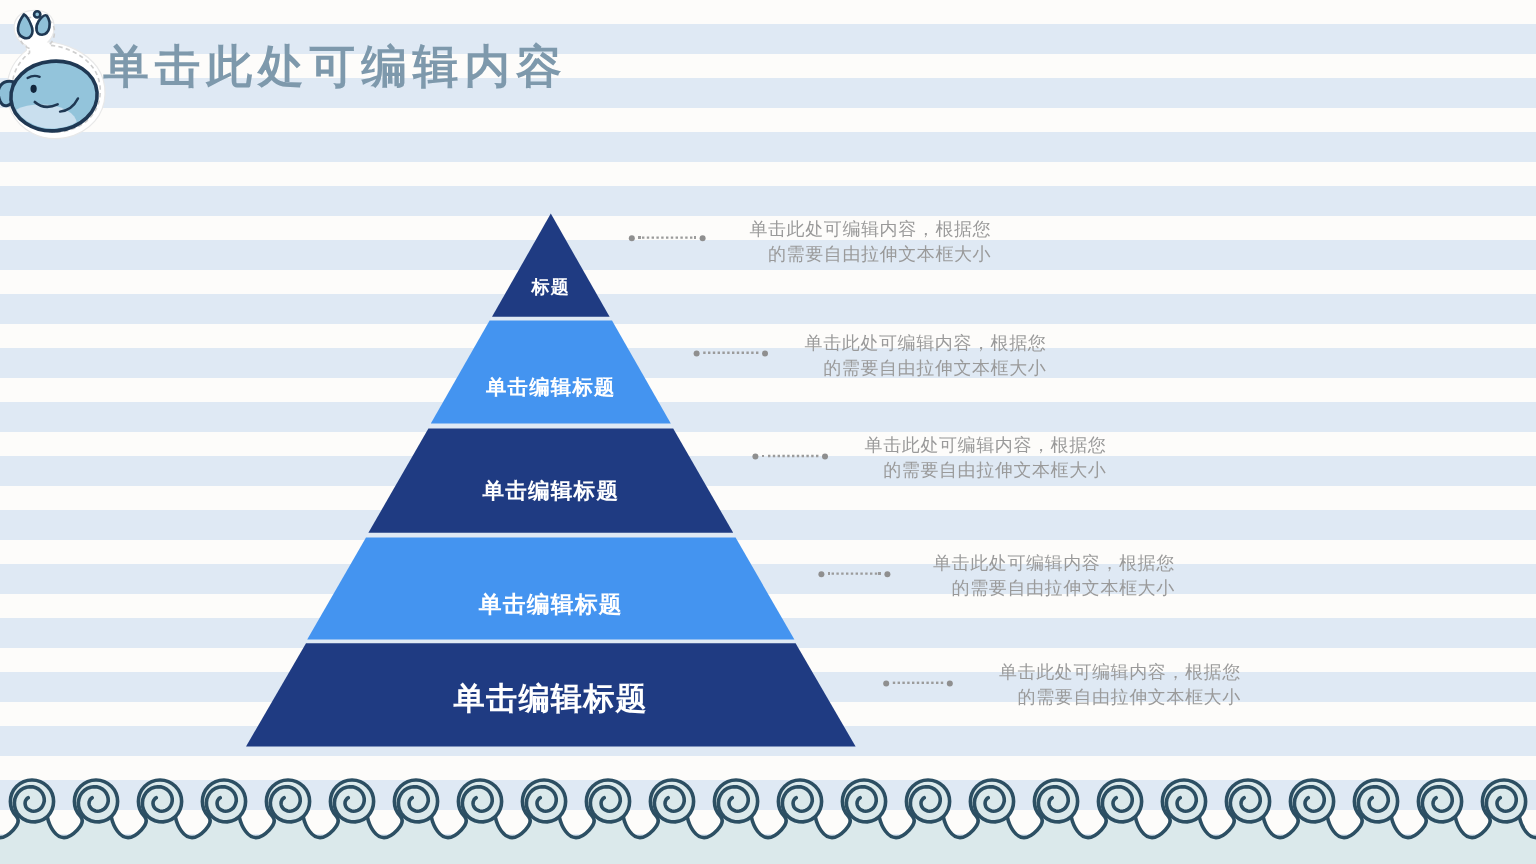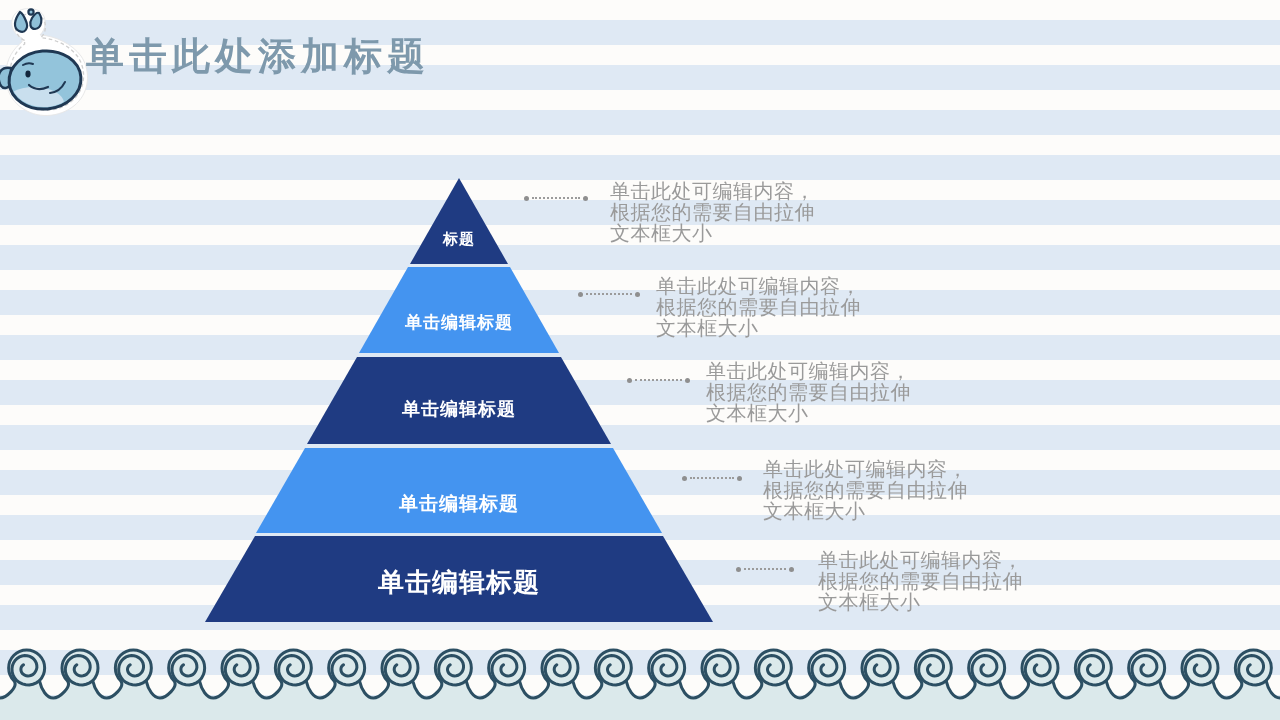--- a/index.html
+++ b/index.html
@@ -26,22 +26,22 @@
   .pyr-label{
     fill:#ffffff;font-weight:bold;text-anchor:middle;
     font-family:"Liberation Sans","DejaVu Sans",sans-serif;letter-spacing:1px;
   }
 
   
   .connector{position:absolute;display:flex;align-items:center;height:6px;}
   .dot{width:5px;height:5px;border-radius:50%;background:#8f8f8f;flex:0 0 auto;}
   .dots{flex:1 1 auto;border-top:2px dotted #9b9b9b;margin:0 3px;height:0;}
   .ann{
-    position:absolute;width:216px;font-size:20px;line-height:21px;
-    color:#9a9a9a;letter-spacing:0.5px;
+    position:absolute;width:216px;font-size:15px;line-height:21px;
+    color:#9a9a9a;letter-spacing:0.5px;text-align:right;
   }
 
   
   .wave{position:absolute;left:0;top:640px;width:1280px;height:80px;display:block;}
 </style>
 </head>
 <body>
 
 <div class="stage">
 
@@ -67,21 +67,21 @@
     <path d="M 31 81 Q 39 88 50 83" fill="none" stroke="#1f3853" stroke-width="2.2" stroke-linecap="round"></path>
     <path d="M 52 89 Q 62 88 67 78" fill="none" stroke="#1f3853" stroke-width="2" stroke-linecap="round"></path>
 
     <g fill="#8fc0d8" stroke="#1f3853" stroke-width="2.2" stroke-linejoin="round">
       <path d="M 22 8 C 16 16 15 24 21 27 C 27 30 31 24 28 17 C 26 12 24 9 22 8 Z"></path>
       <circle cx="33" cy="8" r="2.6"></circle>
       <path d="M 41 9 C 45 15 44 24 37 25 C 32 25 31 19 34 14 C 36 11 39 8 41 9 Z"></path>
     </g>
   </svg>
 
-  <div class="slide-title">单击此处添加标题</div>
+  <div class="slide-title">单击此处可编辑内容</div>
 
   <svg class="pyramid" viewBox="0 0 515 450">
     <polygon points="259,3 308,89 210,89" fill="#1f3b82"></polygon>
     <polygon points="208,92 310,92 359,178 159,178" fill="#4494f0"></polygon>
     <polygon points="157,182 361,182 411,269 107,269" fill="#1f3b82"></polygon>
     <polygon points="105,273 413,273 462,358 56,358" fill="#4494f0"></polygon>
     <polygon points="55,361 463,361 513,447 5,447" fill="#1f3b82"></polygon>
 
     <text class="pyr-label" x="259" y="69" font-size="15">标题</text>
     <text class="pyr-label" x="259" y="153" font-size="17">单击编辑标题</text>

